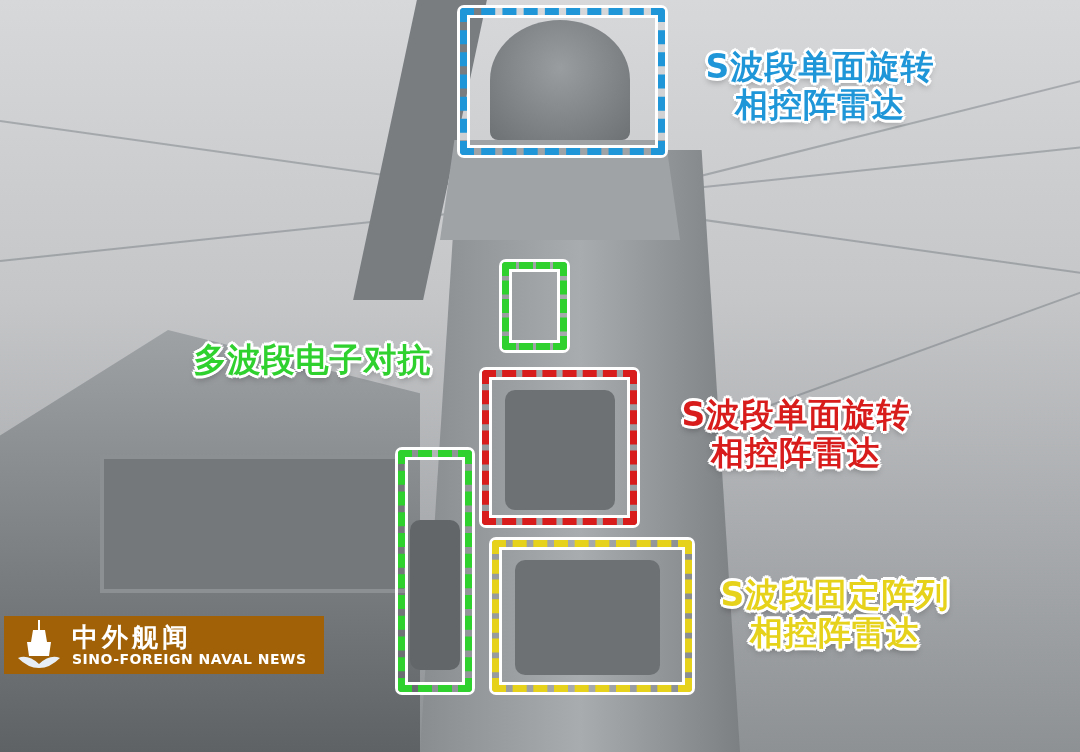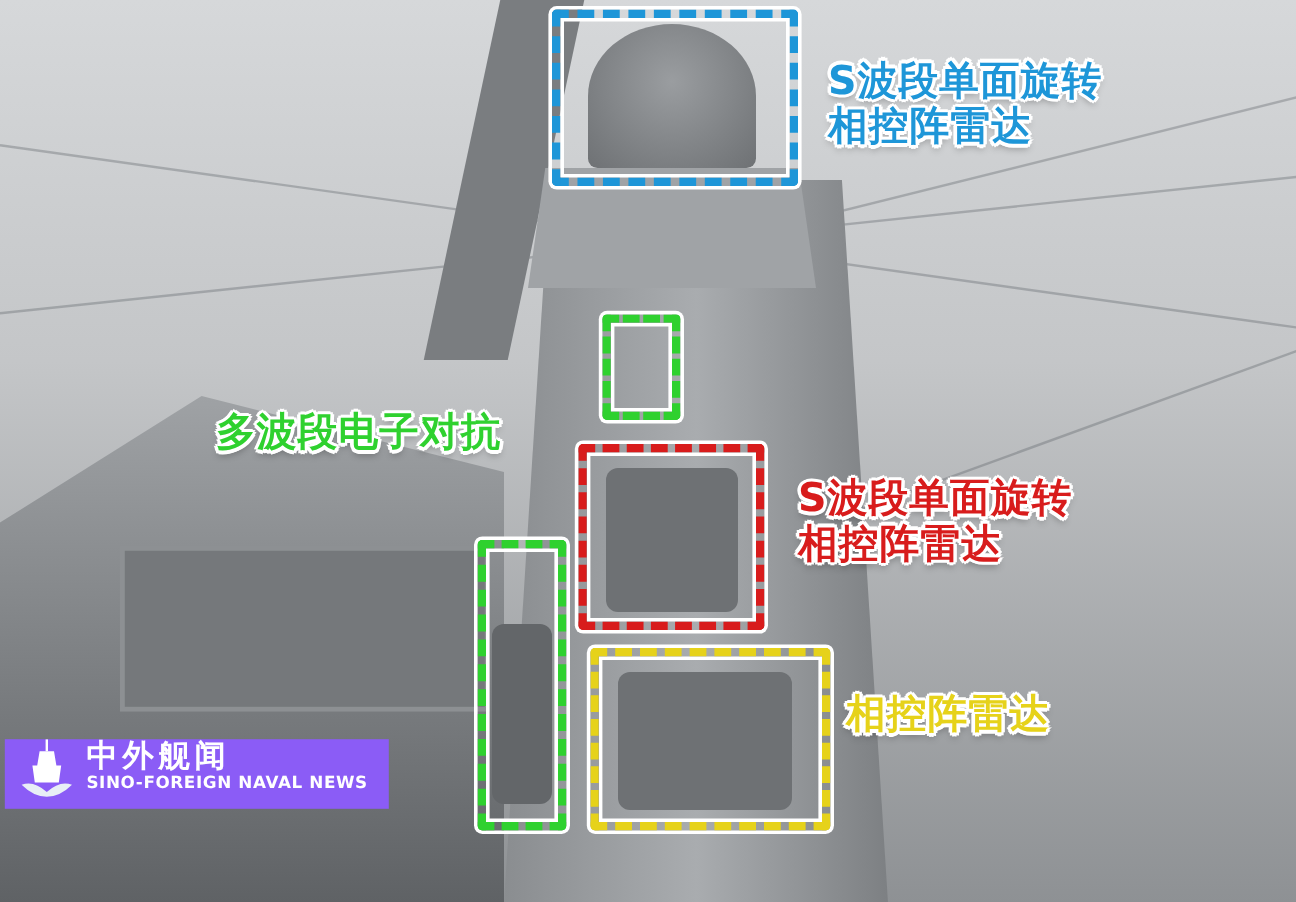--- a/index.html
+++ b/index.html
@@ -8,26 +8,26 @@
   .grid-line{position:absolute;height:2px;background:rgba(90,95,100,.35);transform-origin:left center;}
   .shape{position:absolute;}
   .mast{left:385px;top:0;width:70px;height:300px;background:#7a7d80;transform:skewX(-12deg);}
   .tower{left:420px;top:150px;width:320px;height:602px;background:linear-gradient(90deg,#8a8d90,#a9acaf 50%,#7d8083);clip-path:polygon(12% 0,88% 0,100% 100%,0 100%);}
   .dome{left:490px;top:20px;width:140px;height:120px;border-radius:50% 50% 8px 8px;background:radial-gradient(circle at 50% 40%,#9a9da0,#6e7174);}
   .base-upper{left:440px;top:140px;width:240px;height:100px;background:#a0a3a6;clip-path:polygon(6% 0,94% 0,100% 100%,0 100%);}
   .deck{left:0;top:330px;width:420px;height:422px;background:linear-gradient(180deg,#9fa2a5,#5f6265);clip-path:polygon(0 25%,40% 0,100% 15%,100% 100%,0 100%);}
   .deck-box{left:100px;top:455px;width:300px;height:130px;background:#75787b;border:4px solid #8d9093;}
   .panel{position:absolute;background:#6e7174;border-radius:10px;}
   .box{position:absolute;border:7px dashed;border-radius:4px;box-shadow:0 0 0 3px #fff inset,0 0 0 3px #fff;}
-  .label{position:absolute;font-weight:bold;text-align:left;line-height:1.15;letter-spacing:1px;
+  .label{position:absolute;font-weight:bold;text-align:center;line-height:1.15;letter-spacing:1px;
          -webkit-text-stroke:0;text-shadow:
          2px 2px 0 #fff,-2px -2px 0 #fff,2px -2px 0 #fff,-2px 2px 0 #fff,
          0 3px 0 #fff,0 -3px 0 #fff,3px 0 0 #fff,-3px 0 0 #fff,
          0 4px 6px rgba(0,0,0,.35);}
-  .logo{position:absolute;left:4px;top:616px;width:320px;height:58px;background:#8b5cf6;display:flex;padding-left:12px;box-sizing:border-box;}
+  .logo{position:absolute;left:4px;top:616px;width:320px;height:58px;background:#a16207;display:flex;align-items:center;padding-left:12px;box-sizing:border-box;}
   .logo-ship{width:46px;height:50px;position:relative;margin-right:10px;}
   .logo-text{display:flex;flex-direction:column;color:#fff;}
   .logo-cn{font-size:26px;font-weight:bold;letter-spacing:4px;line-height:1.1;}
   .logo-en{font-size:14px;font-weight:bold;letter-spacing:.5px;}
 </style>
 </head>
 <body>
 
 <div class="scene">
   <div class="grid-line" style="left:0;top:120px;width:1200px;transform:rotate(8deg);"></div>
@@ -58,20 +58,21 @@
   <div>相控阵雷达</div>
 </div>
 <div class="label" style="left:180px;top:344px;width:265px;font-size:33px;color:#2fd12f;font-family:Liberation Mono, monospace;">
   <div>多波段电子对抗</div>
 </div>
 <div class="label" style="left:665px;top:396px;width:262px;font-size:33px;color:#d81c1c;">
   <div>S波段单面旋转</div>
   <div>相控阵雷达</div>
 </div>
 <div class="label" style="left:705px;top:576px;width:260px;font-size:33px;color:#e6d21a;">
+  <div>S波段固定阵列</div>
   <div>相控阵雷达</div>
 </div>
 
 <div class="logo">
   <div class="logo-ship">
     <svg width="46" height="50" viewBox="0 0 46 50">
       <rect x="22" y="0" width="2" height="10" fill="#fff"></rect>
       <polygon points="17,10 29,10 31,22 35,22 33,36 13,36 11,22 15,22" fill="#fff"></polygon>
       <path d="M2 38 Q12 34 23 44 Q34 34 44 38 Q34 48 23 48 Q12 48 2 38Z" fill="#e8eef6"></path>
     </svg>

